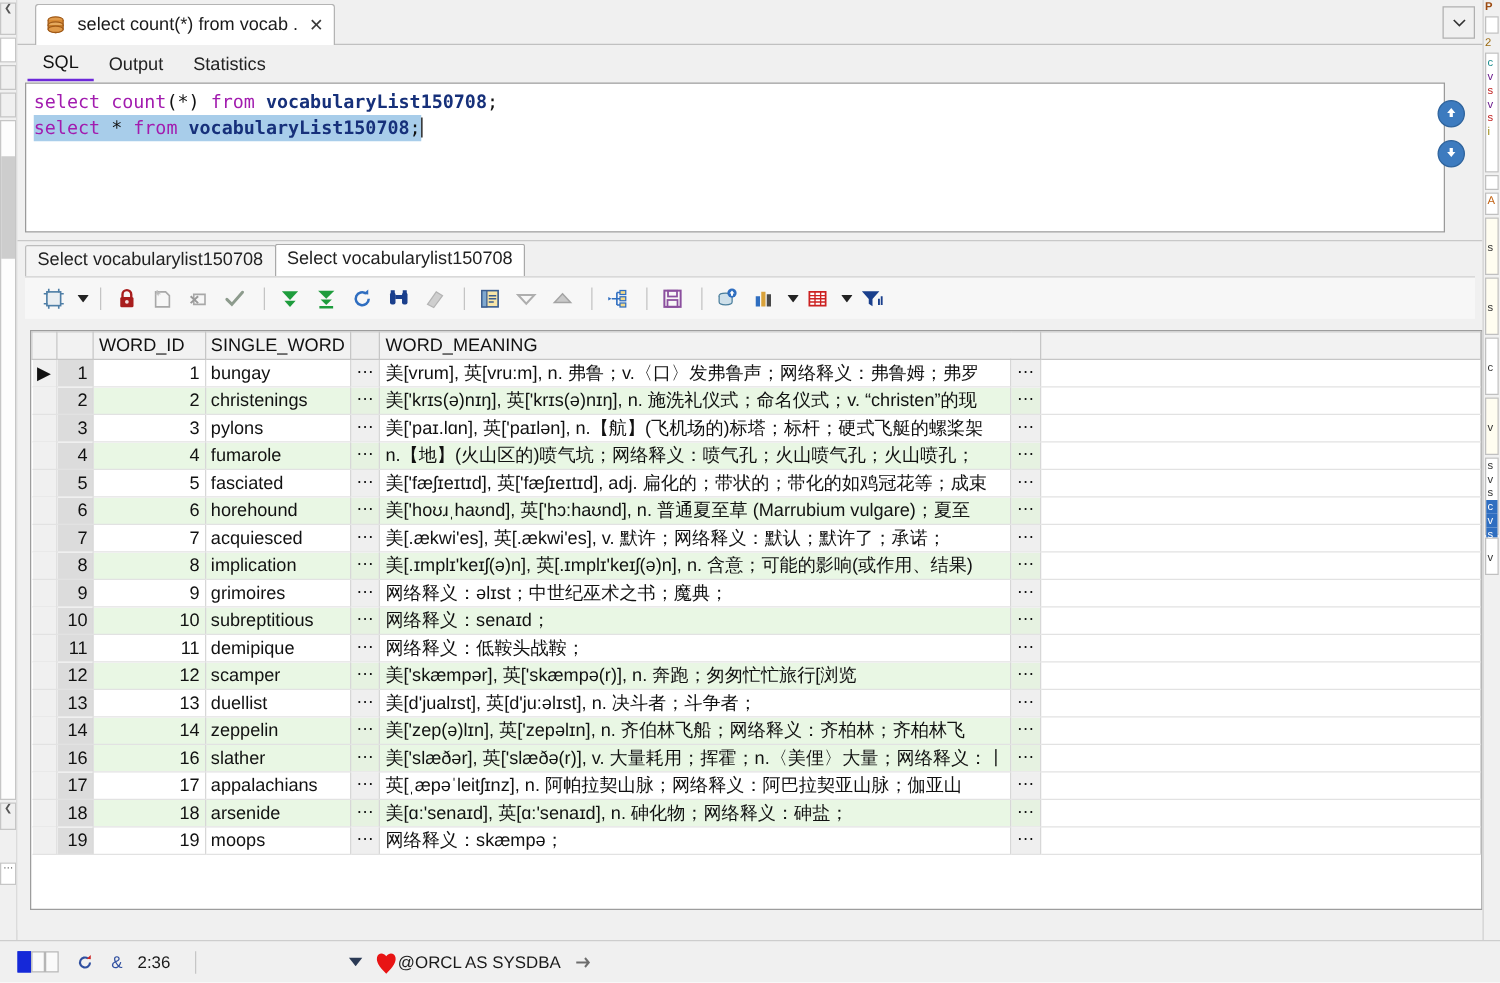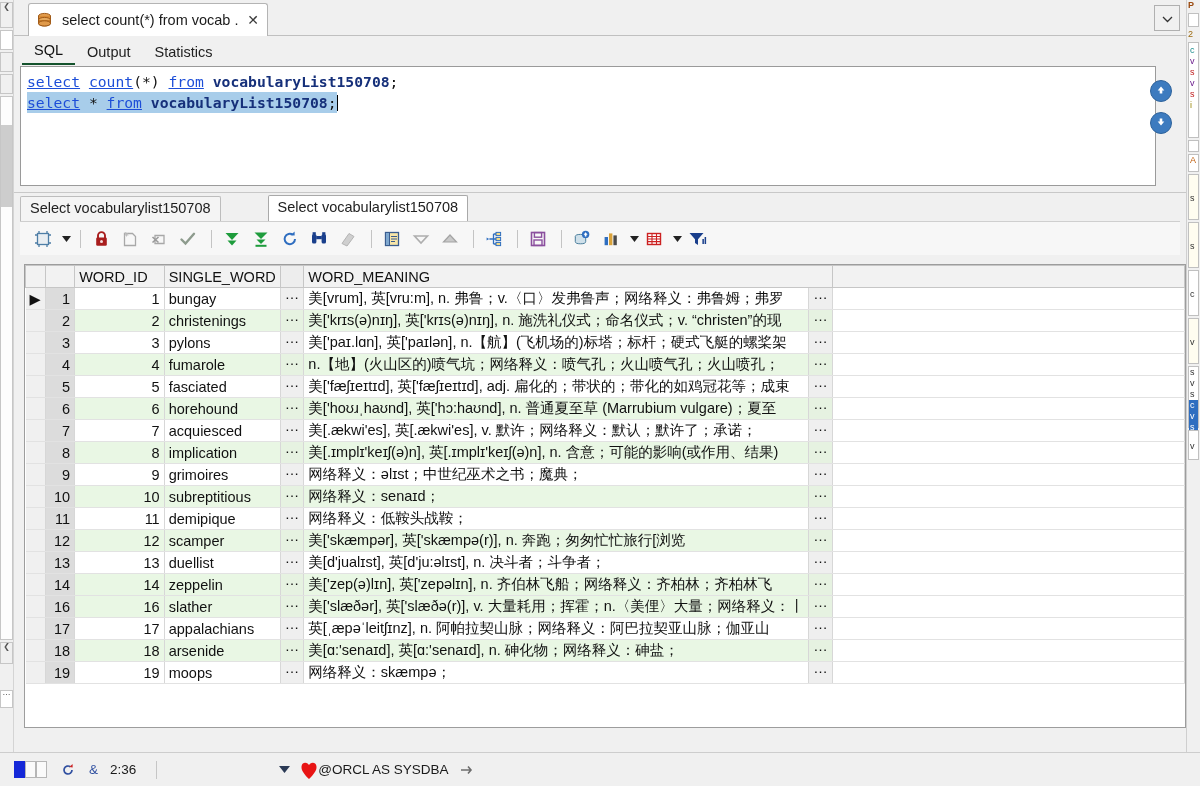--- a/index.html
+++ b/index.html
@@ -70,32 +70,32 @@
   }
   .subtabs {
     position: absolute; left: 8px; top: 5px; height: 24px;
     display: flex; align-items: flex-end;
   }
   .subtab {
     font-size: 14.5px; color: #222; padding: 2px 12px 4px 12px;
     line-height: 18px; cursor: default;
   }
   .subtab.active {
-    border-bottom: 2px solid #14532d; color: #111;
+    border-bottom: 2px solid #6d28d9; color: #111;
   }
   .editor-box {
     position: absolute; left: 6px; top: 30px; width: 1136px; height: 120px;
     background: #ffffff; border: 1px solid #9a9a9a;
     padding: 4px 0 0 6px; overflow: hidden;
   }
   .code-line {
     font-family: "DejaVu Sans Mono", "Liberation Mono", monospace;
     font-size: 14.7px; line-height: 21px; white-space: pre;
   }
-  .k { color: #1d4ed8; text-decoration: underline; }
+  .k { color: #a21caf; }
   .t { color: #16307a; font-weight: bold; }
   .p { color: #111111; }
   .code-line.sel { background: #a8cdea; display: inline-block; }
   .caret {
     display: inline-block; width: 1px; height: 16px; background: #000;
     vertical-align: -3px; margin-left: 0px;
   }
   .nav-btn {
     position: absolute; right: 14px; width: 22px; height: 22px;
     border-radius: 50%; background: #3d7bbf; border: 1px solid #2e639c;
@@ -104,21 +104,20 @@
   }
 
   
   .result-panel {
     position: absolute; left: 14px; top: 192px; width: 1172px; height: 552px;
     background: #f0f0f0; border-top: 1px solid #c8c8c8;
   }
   .rs-tabs {
     position: absolute; left: 6px; top: 4px; height: 24px; display: flex;
     align-items: flex-end;
-    gap: 48px;
   }
   .rs-tab {
     font-size: 14.5px; color: #222; padding: 3px 9px 4px 9px;
     border: 1px solid #bdbdbd; border-bottom: none;
     background: #f4f4f4; border-radius: 2px 2px 0 0; line-height: 17px;
     margin-right: -1px;
   }
   .rs-tab.active { background: #ffffff; border-color: #a9a9a9; padding-bottom: 5px; }
 
   .rs-toolbar {

